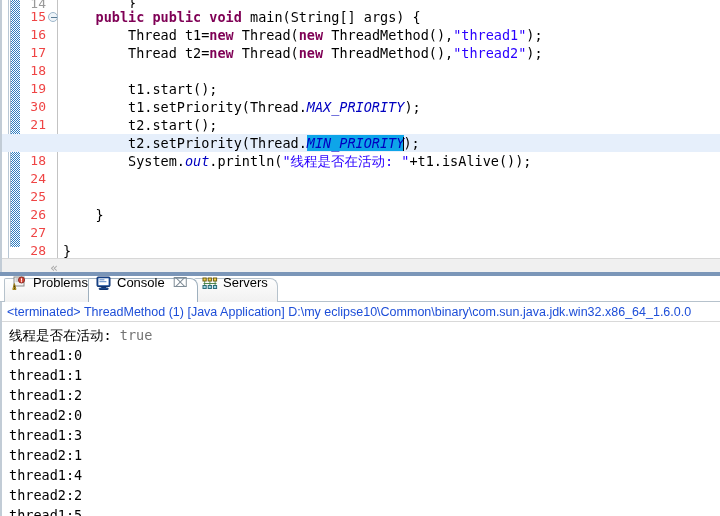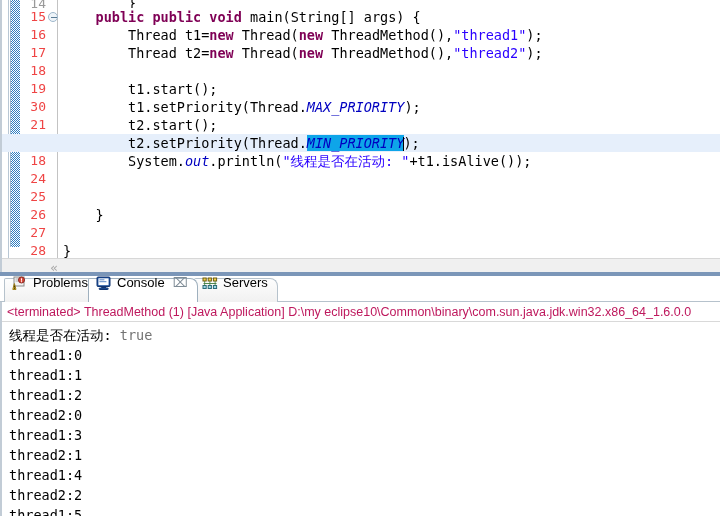--- a/index.html
+++ b/index.html
@@ -158,21 +158,21 @@
 
   .console-panel {
     position: absolute; left: 0; top: 26px; width: 720px; height: 214px;
     background: #ffffff;
     border-left: 2px solid #c2ccd6;
   }
   .console-header {
     height: 20px; line-height: 20px;
     font-family: "Liberation Sans", sans-serif;
     font-size: 12.5px;
-    color: #be185d;
+    color: #1d4ed8;
     padding-left: 5px;
     white-space: nowrap;
     overflow: hidden;
     border-bottom: 1px solid #d9d9d9;
   }
   .console-out {
     padding: 3px 0 0 7px;
     font-family: "DejaVu Sans Mono", monospace;
     font-size: 13.5px;
     color: #000000;

